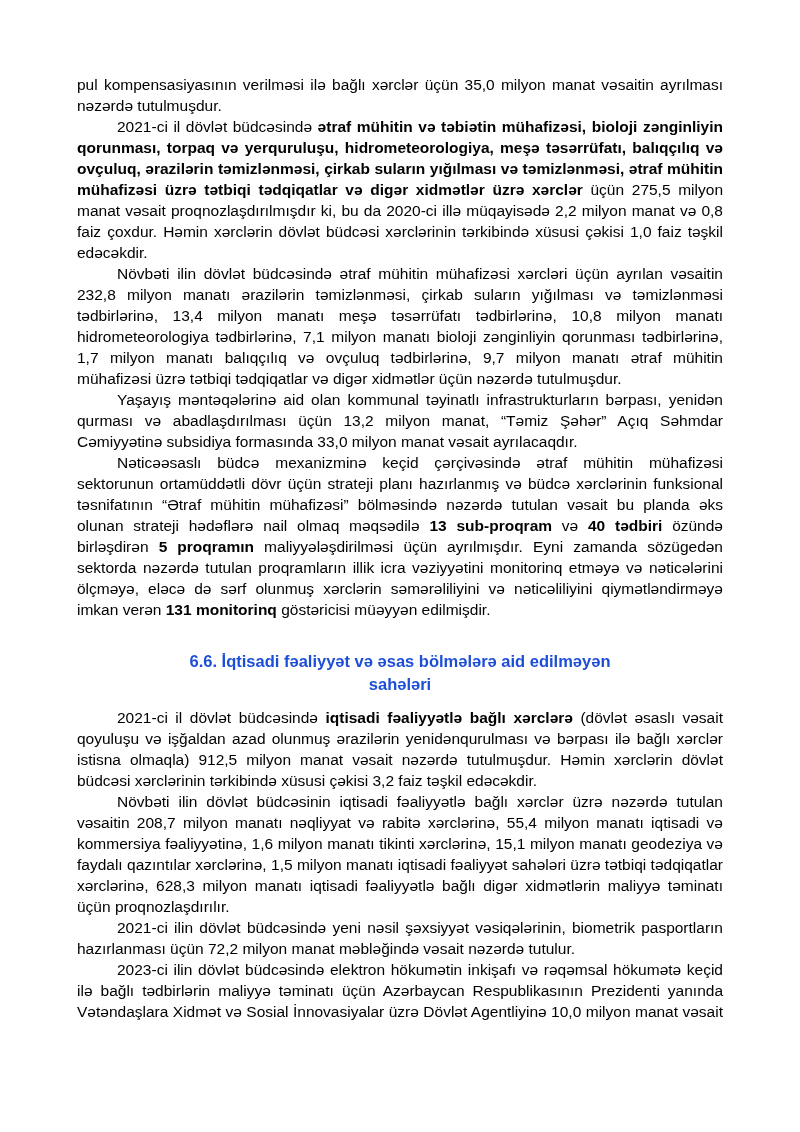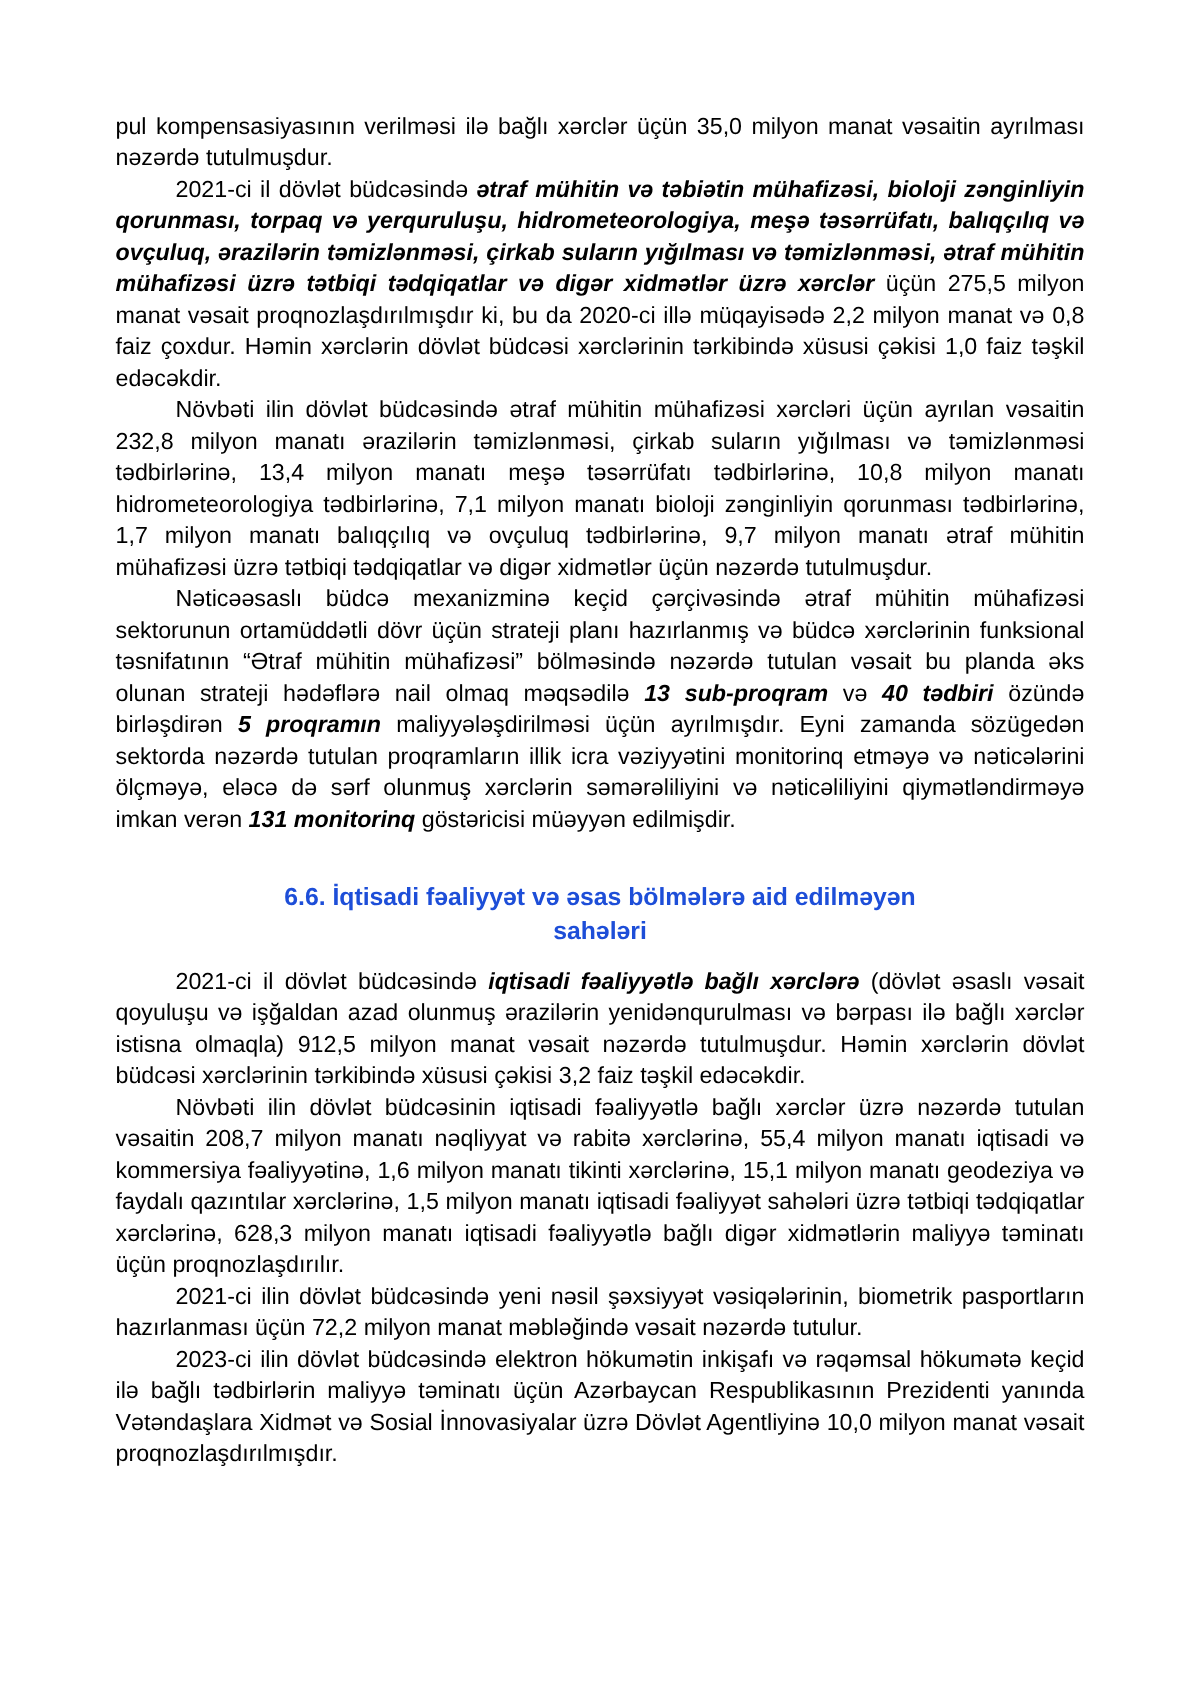--- a/index.html
+++ b/index.html
@@ -16,21 +16,21 @@
     position: absolute;
     left: 77px;
     top: 74px;
     width: 646px;
     font-size: 15.5px;
     line-height: 21px;
     text-align: justify;
   }
   .content p { margin: 0; }
   .indent { text-indent: 40px; }
-  .b { font-weight: bold; font-style: italic; }
+  .b { font-weight: bold; }
   .heading {
     font-weight: bold;
     text-align: center;
     font-size: 16.5px;
     line-height: 23px;
     margin-top: 30px !important;
     margin-bottom: 11px !important;
     text-indent: 0;
   }
   .heading span { display: block; }
@@ -49,20 +49,21 @@
 
 <div class="page">
   <div class="content">
 
     <p><span>pul kompensasiyasının verilməsi ilə bağlı xərclər üçün 35,0 milyon manat vəsaitin ayrılması nəzərdə tutulmuşdur.</span></p>
 
     <p class="indent"><span>2021-ci il dövlət büdcəsində </span><span class="b">ətraf mühitin və təbiətin mühafizəsi, bioloji zənginliyin qorunması, torpaq və yerquruluşu, hidrometeorologiya, meşə təsərrüfatı, balıqçılıq və ovçuluq, ərazilərin təmizlənməsi, çirkab suların yığılması və təmizlənməsi, ətraf mühitin mühafizəsi üzrə tətbiqi tədqiqatlar və digər xidmətlər üzrə xərclər</span><span> üçün 275,5 milyon manat vəsait proqnozlaşdırılmışdır ki, bu da 2020-ci illə müqayisədə 2,2 milyon manat və 0,8 faiz çoxdur. Həmin xərclərin dövlət büdcəsi xərclərinin tərkibində xüsusi çəkisi 1,0 faiz təşkil edəcəkdir.</span></p>
 
     <p class="indent"><span>Növbəti ilin dövlət büdcəsində ətraf mühitin mühafizəsi xərcləri üçün ayrılan vəsaitin 232,8 milyon manatı ərazilərin təmizlənməsi, çirkab suların yığılması və təmizlənməsi tədbirlərinə, 13,4 milyon manatı meşə təsərrüfatı tədbirlərinə, 10,8 milyon manatı hidrometeorologiya tədbirlərinə, 7,1 milyon manatı bioloji zənginliyin qorunması tədbirlərinə, 1,7 milyon manatı balıqçılıq və ovçuluq tədbirlərinə, 9,7 milyon manatı ətraf mühitin mühafizəsi üzrə tətbiqi tədqiqatlar və digər xidmətlər üçün nəzərdə tutulmuşdur.</span></p>
 
+    <p class="indent"><span>Yaşayış məntəqələrinə aid olan kommunal təyinatlı infrastrukturların bərpası, yenidən qurması və abadlaşdırılması üçün 13,2 milyon manat, “Təmiz Şəhər” Açıq Səhmdar Cəmiyyətinə subsidiya formasında 33,0 milyon manat vəsait ayrılacaqdır.</span></p>
 
     <p class="indent"><span>Nəticəəsaslı büdcə mexanizminə keçid çərçivəsində ətraf mühitin mühafizəsi sektorunun ortamüddətli dövr üçün strateji planı hazırlanmış və büdcə xərclərinin funksional təsnifatının “Ətraf mühitin mühafizəsi” bölməsində nəzərdə tutulan vəsait bu planda əks olunan strateji hədəflərə nail olmaq məqsədilə </span><span class="b">13 sub-proqram</span><span> və </span><span class="b">40 tədbiri</span><span> özündə birləşdirən </span><span class="b">5 proqramın</span><span> maliyyələşdirilməsi üçün ayrılmışdır. Eyni zamanda sözügedən sektorda nəzərdə tutulan proqramların illik icra vəziyyətini monitorinq etməyə və nəticələrini ölçməyə, eləcə də sərf olunmuş xərclərin səmərəliliyini və nəticəliliyini qiymətləndirməyə imkan verən </span><span class="b">131 monitorinq</span><span> göstəricisi müəyyən edilmişdir.</span></p>
 
     <p class="heading" id="section-heading" style="color: #1d4ed8;">
       <span>6.6. İqtisadi fəaliyyət və əsas bölmələrə aid edilməyən</span>
       <span>sahələri</span>
     </p>
 
     <p class="indent"><span>2021-ci il dövlət büdcəsində </span><span class="b">iqtisadi fəaliyyətlə bağlı xərclərə</span><span> (dövlət əsaslı vəsait qoyuluşu və işğaldan azad olunmuş ərazilərin yenidənqurulması və bərpası ilə bağlı xərclər istisna olmaqla) 912,5 milyon manat vəsait nəzərdə tutulmuşdur. Həmin xərclərin dövlət büdcəsi xərclərinin tərkibində xüsusi çəkisi 3,2 faiz təşkil edəcəkdir.</span></p>
 

